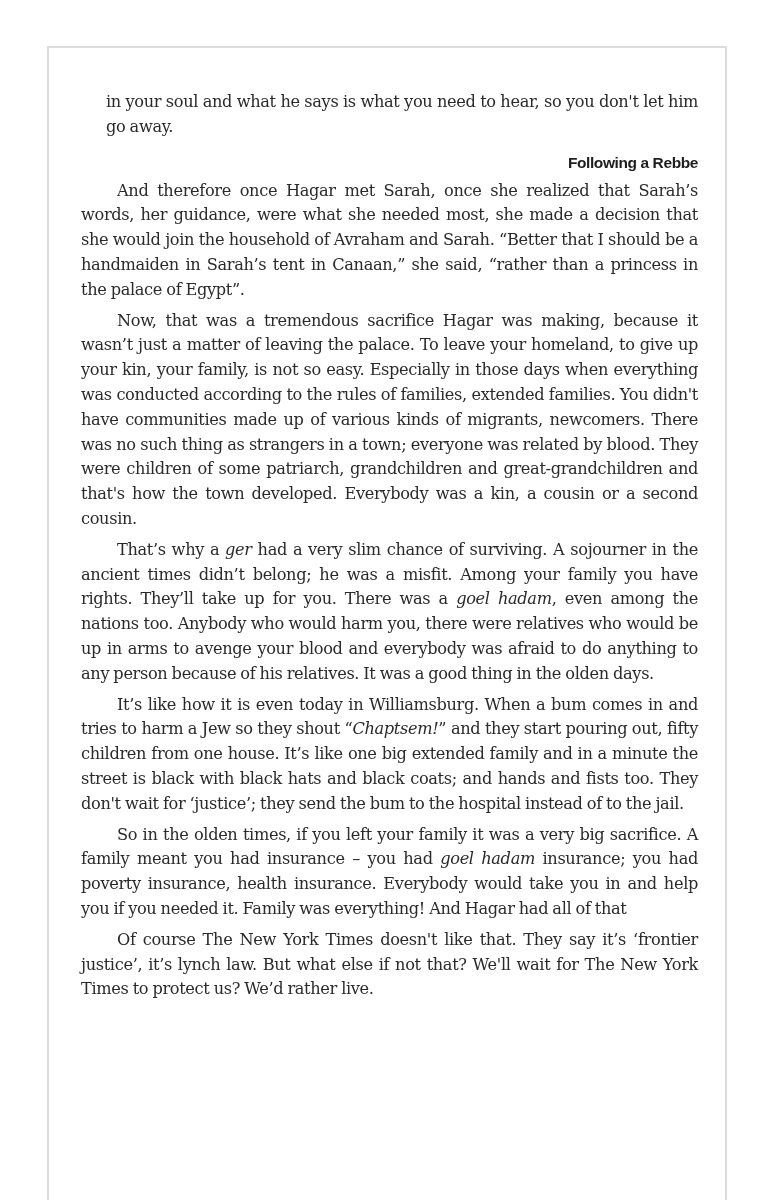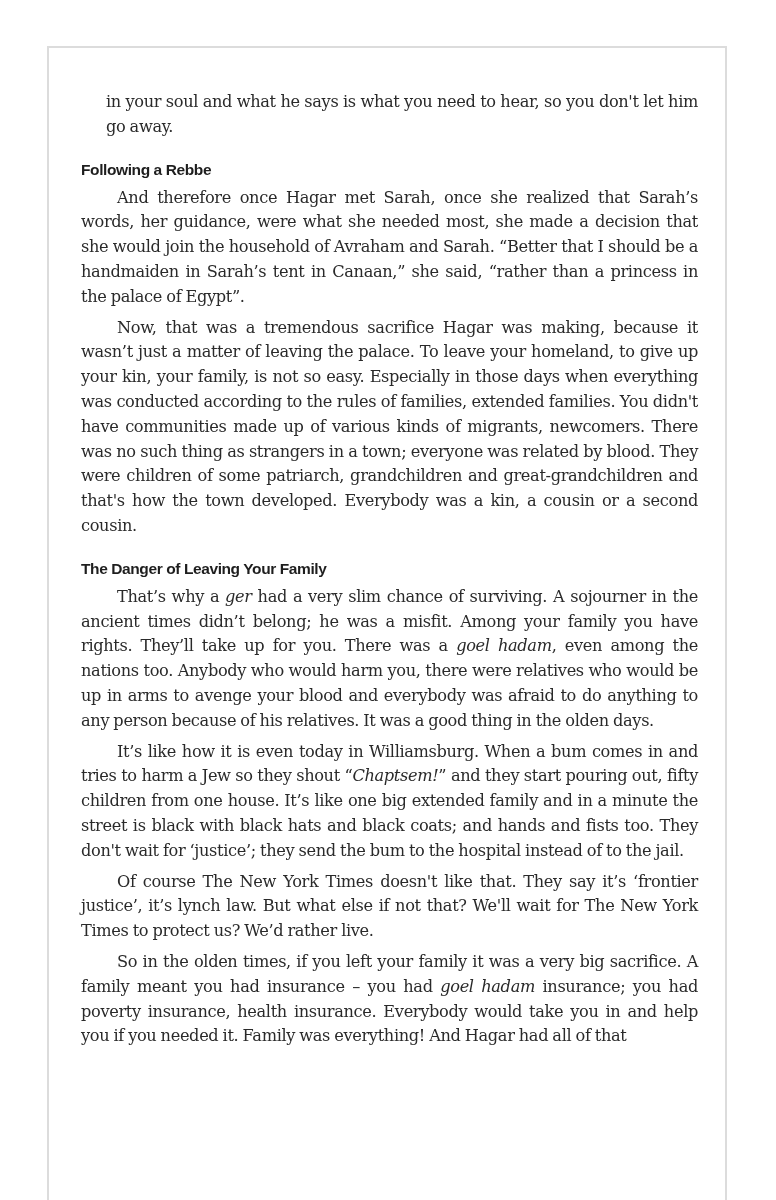--- a/index.html
+++ b/index.html
@@ -40,26 +40,26 @@
       margin: 0 0 6px 0;
       text-align: justify;
       text-indent: 36px;
       hyphens: none;
     }
     .content p.continuation {
       text-indent: 0;
       margin-left: 25px;
     }
     .content h2 {
-      margin: 19px 0 5px 0;
+      margin: 12px 0 5px 0;
       font-family: "Liberation Sans", "DejaVu Sans", sans-serif;
       font-weight: bold;
       font-size: 15.5px;
       line-height: 22px;
-      text-align: left;
+      text-align: right;
       color: #1e1e1e;
       letter-spacing: -0.4px;
       word-spacing: 0;
     }
     .content em {
     }
     .footer {
       position: absolute;
       left: 0;
       right: 0;
@@ -75,20 +75,19 @@
   </style>
 </head>
 <body>
 
 <div class="page">
   <div class="content" id="content">
       <p class="continuation"><span>in your soul and what he says is what you need to hear, so you don't let him go away.</span></p>
       <h2>Following a Rebbe</h2>
       <p><span>And therefore once Hagar met Sarah, once she realized that Sarah’s words, her guidance, were what she needed most, she made a decision that she would join the household of Avraham and Sarah. “Better that I should be a handmaiden in Sarah’s tent in Canaan,” she said, “rather than a princess in the palace of Egypt”.</span></p>
       <p><span>Now, that was a tremendous sacrifice Hagar was making, because it wasn’t just a matter of leaving the palace. To leave your homeland, to give up your kin, your family, is not so easy. Especially in those days when everything was conducted according to the rules of families, extended families. You didn't have communities made up of various kinds of migrants, newcomers. There was no such thing as strangers in a town; everyone was related by blood. They were children of some patriarch, grandchildren and great-grandchildren and that's how the town developed. Everybody was a kin, a cousin or a second cousin.</span></p>
-      <h2>The Danger of Leaving Your Family</h2>
       <p><span>That’s why a </span><em>ger</em><span> had a very slim chance of surviving. A sojourner in the ancient times didn’t belong; he was a misfit. Among your family you have rights. They’ll take up for you. There was a </span><em>goel hadam</em><span>, even among the nations too. Anybody who would harm you, there were relatives who would be up in arms to avenge your blood and everybody was afraid to do anything to any person because of his relatives. It was a good thing in the olden days.</span></p>
       <p><span>It’s like how it is even today in Williamsburg. When a bum comes in and tries to harm a Jew so they shout “</span><em>Chaptsem!</em><span>” and they start pouring out, fifty children from one house. It’s like one big extended family and in a minute the street is black with black hats and black coats; and hands and fists too. They don't wait for ‘justice’; they send the bum to the hospital instead of to the jail.</span></p>
+      <p><span>So in the olden times, if you left your family it was a very big sacrifice. A family meant you had insurance – you had </span><em>goel hadam</em><span> insurance; you had poverty insurance, health insurance. Everybody would take you in and help you if you needed it. Family was everything! And Hagar had all of that</span></p>
       <p><span>Of course The New York Times doesn't like that. They say it’s ‘frontier justice’, it’s lynch law. But what else if not that? We'll wait for The New York Times to protect us? We’d rather live.</span></p>
-      <p><span>So in the olden times, if you left your family it was a very big sacrifice. A family meant you had insurance – you had </span><em>goel hadam</em><span> insurance; you had poverty insurance, health insurance. Everybody would take you in and help you if you needed it. Family was everything! And Hagar had all of that</span></p>
     </div>
   <div class="footer">5 / TORAS AVIGDOR . PARSHAS LECH LECHA . LOST AND FOUND SOULS</div>
 </div>
 
 </body></html>

